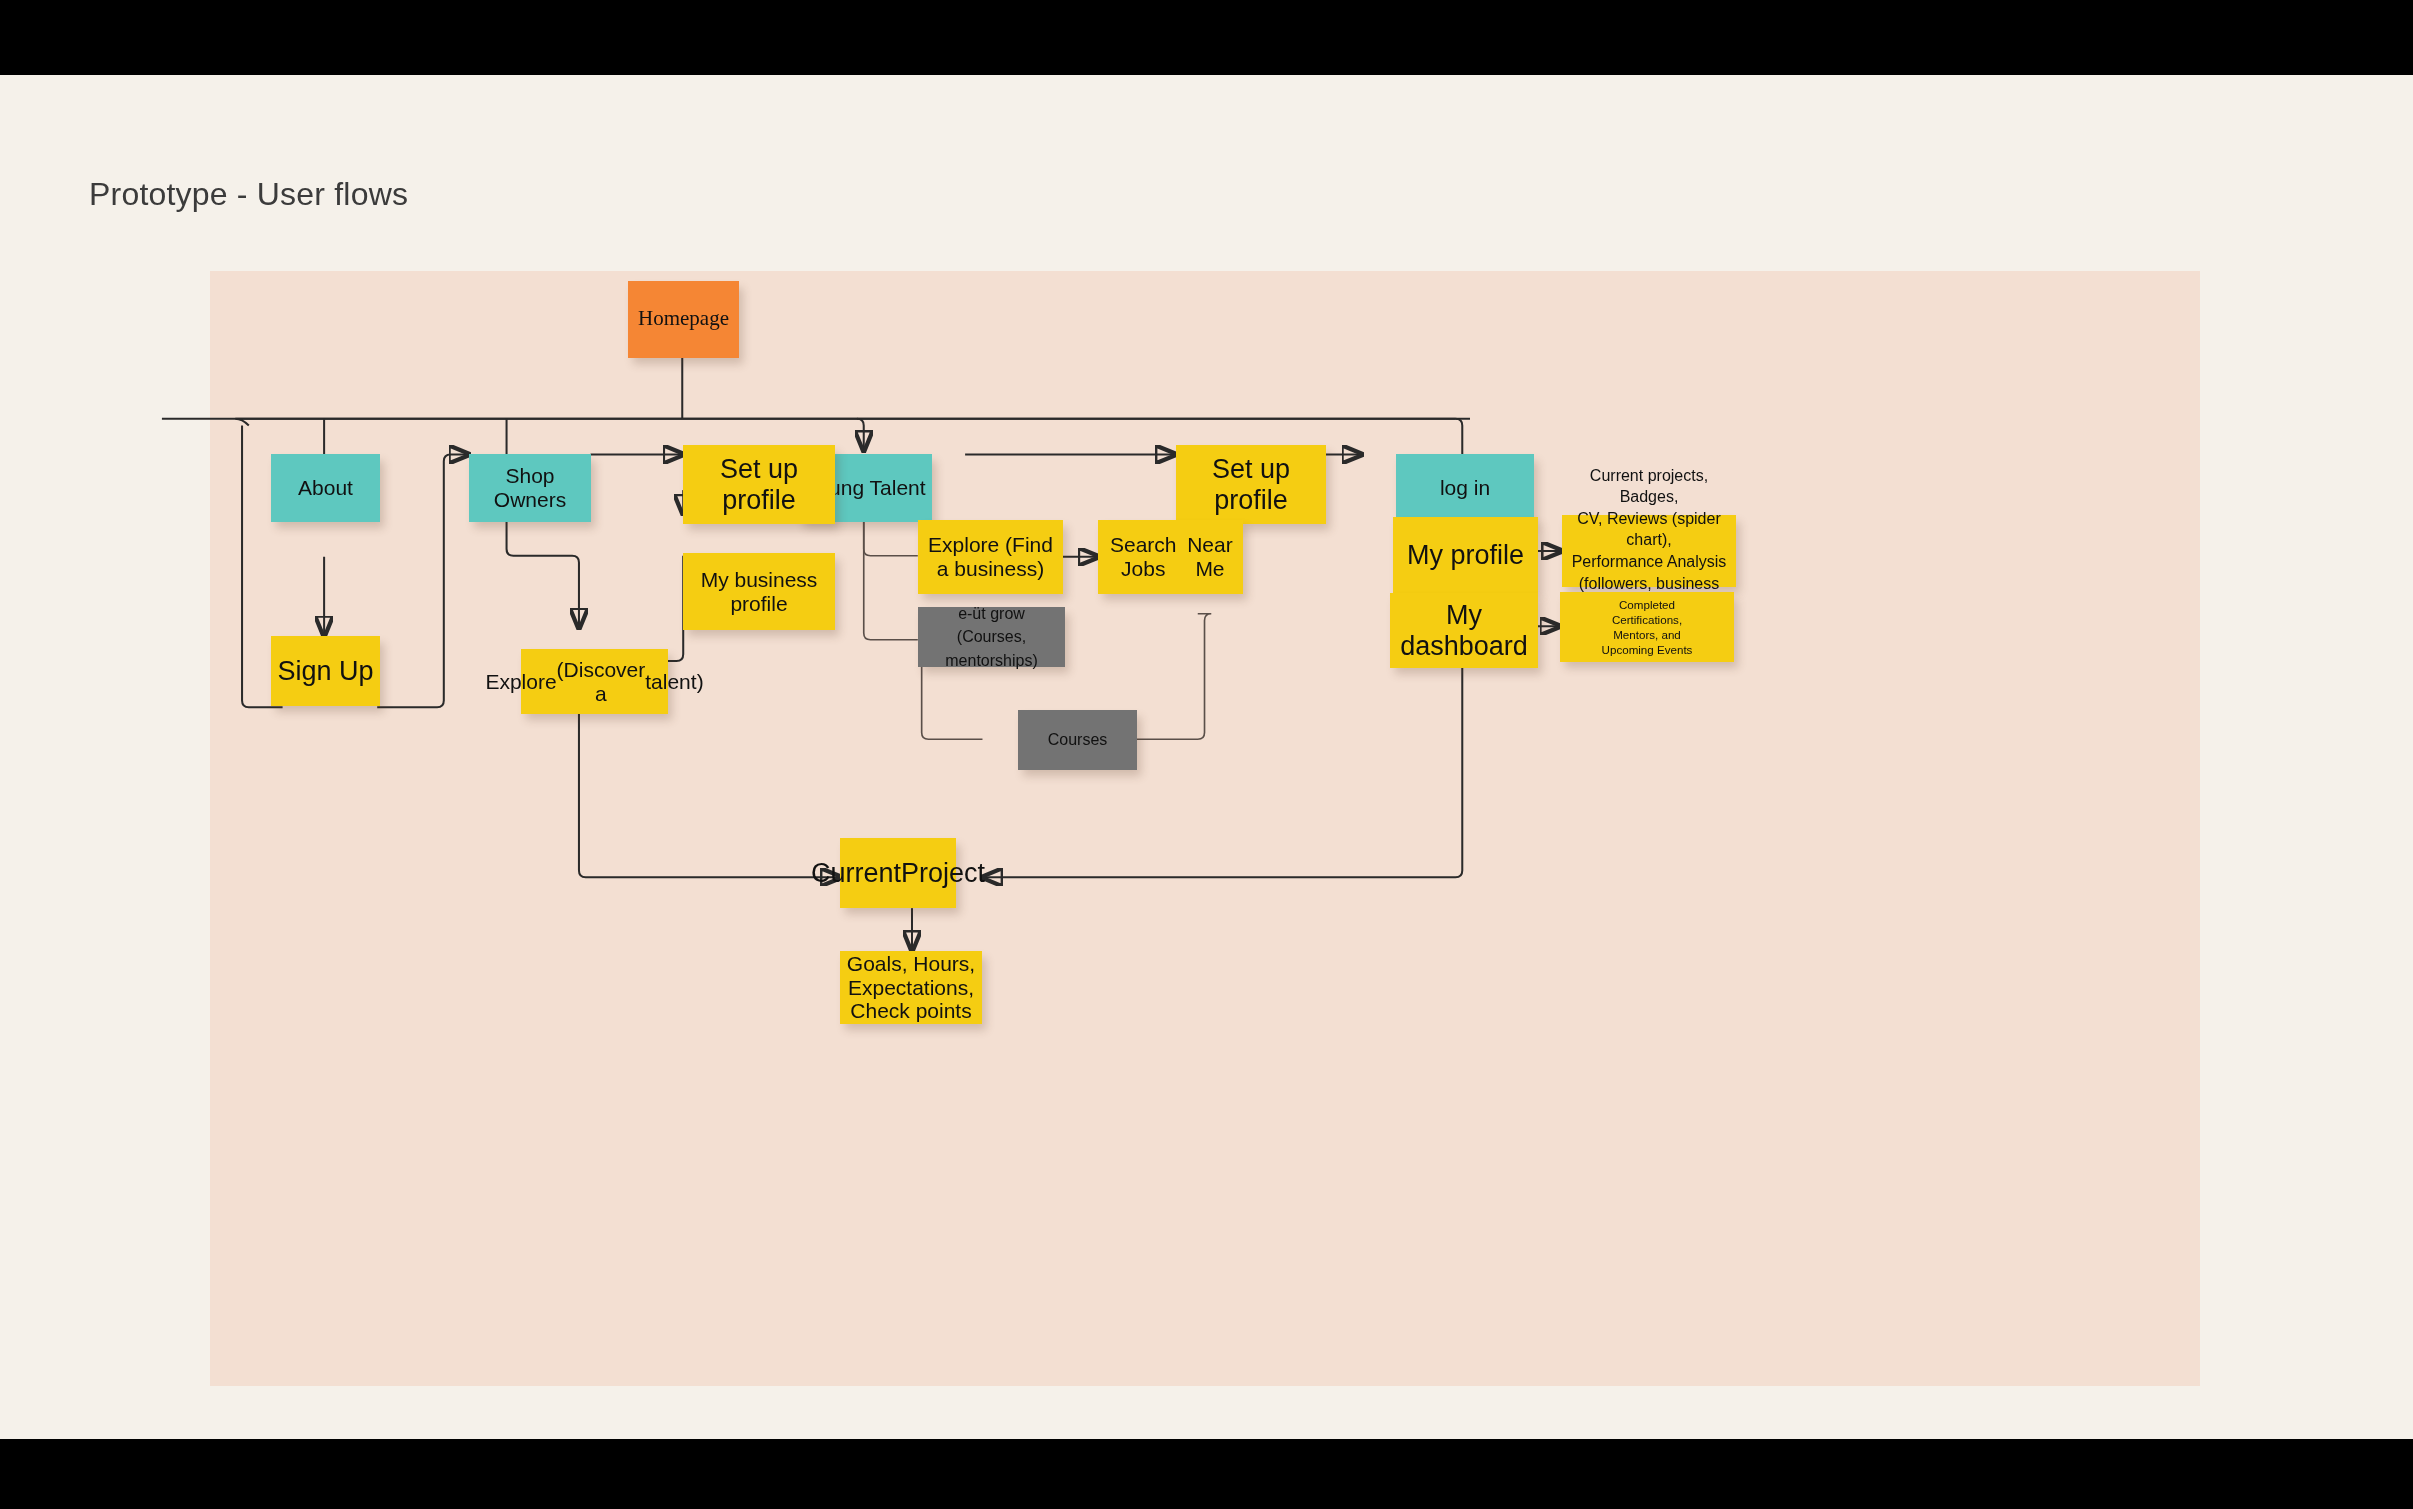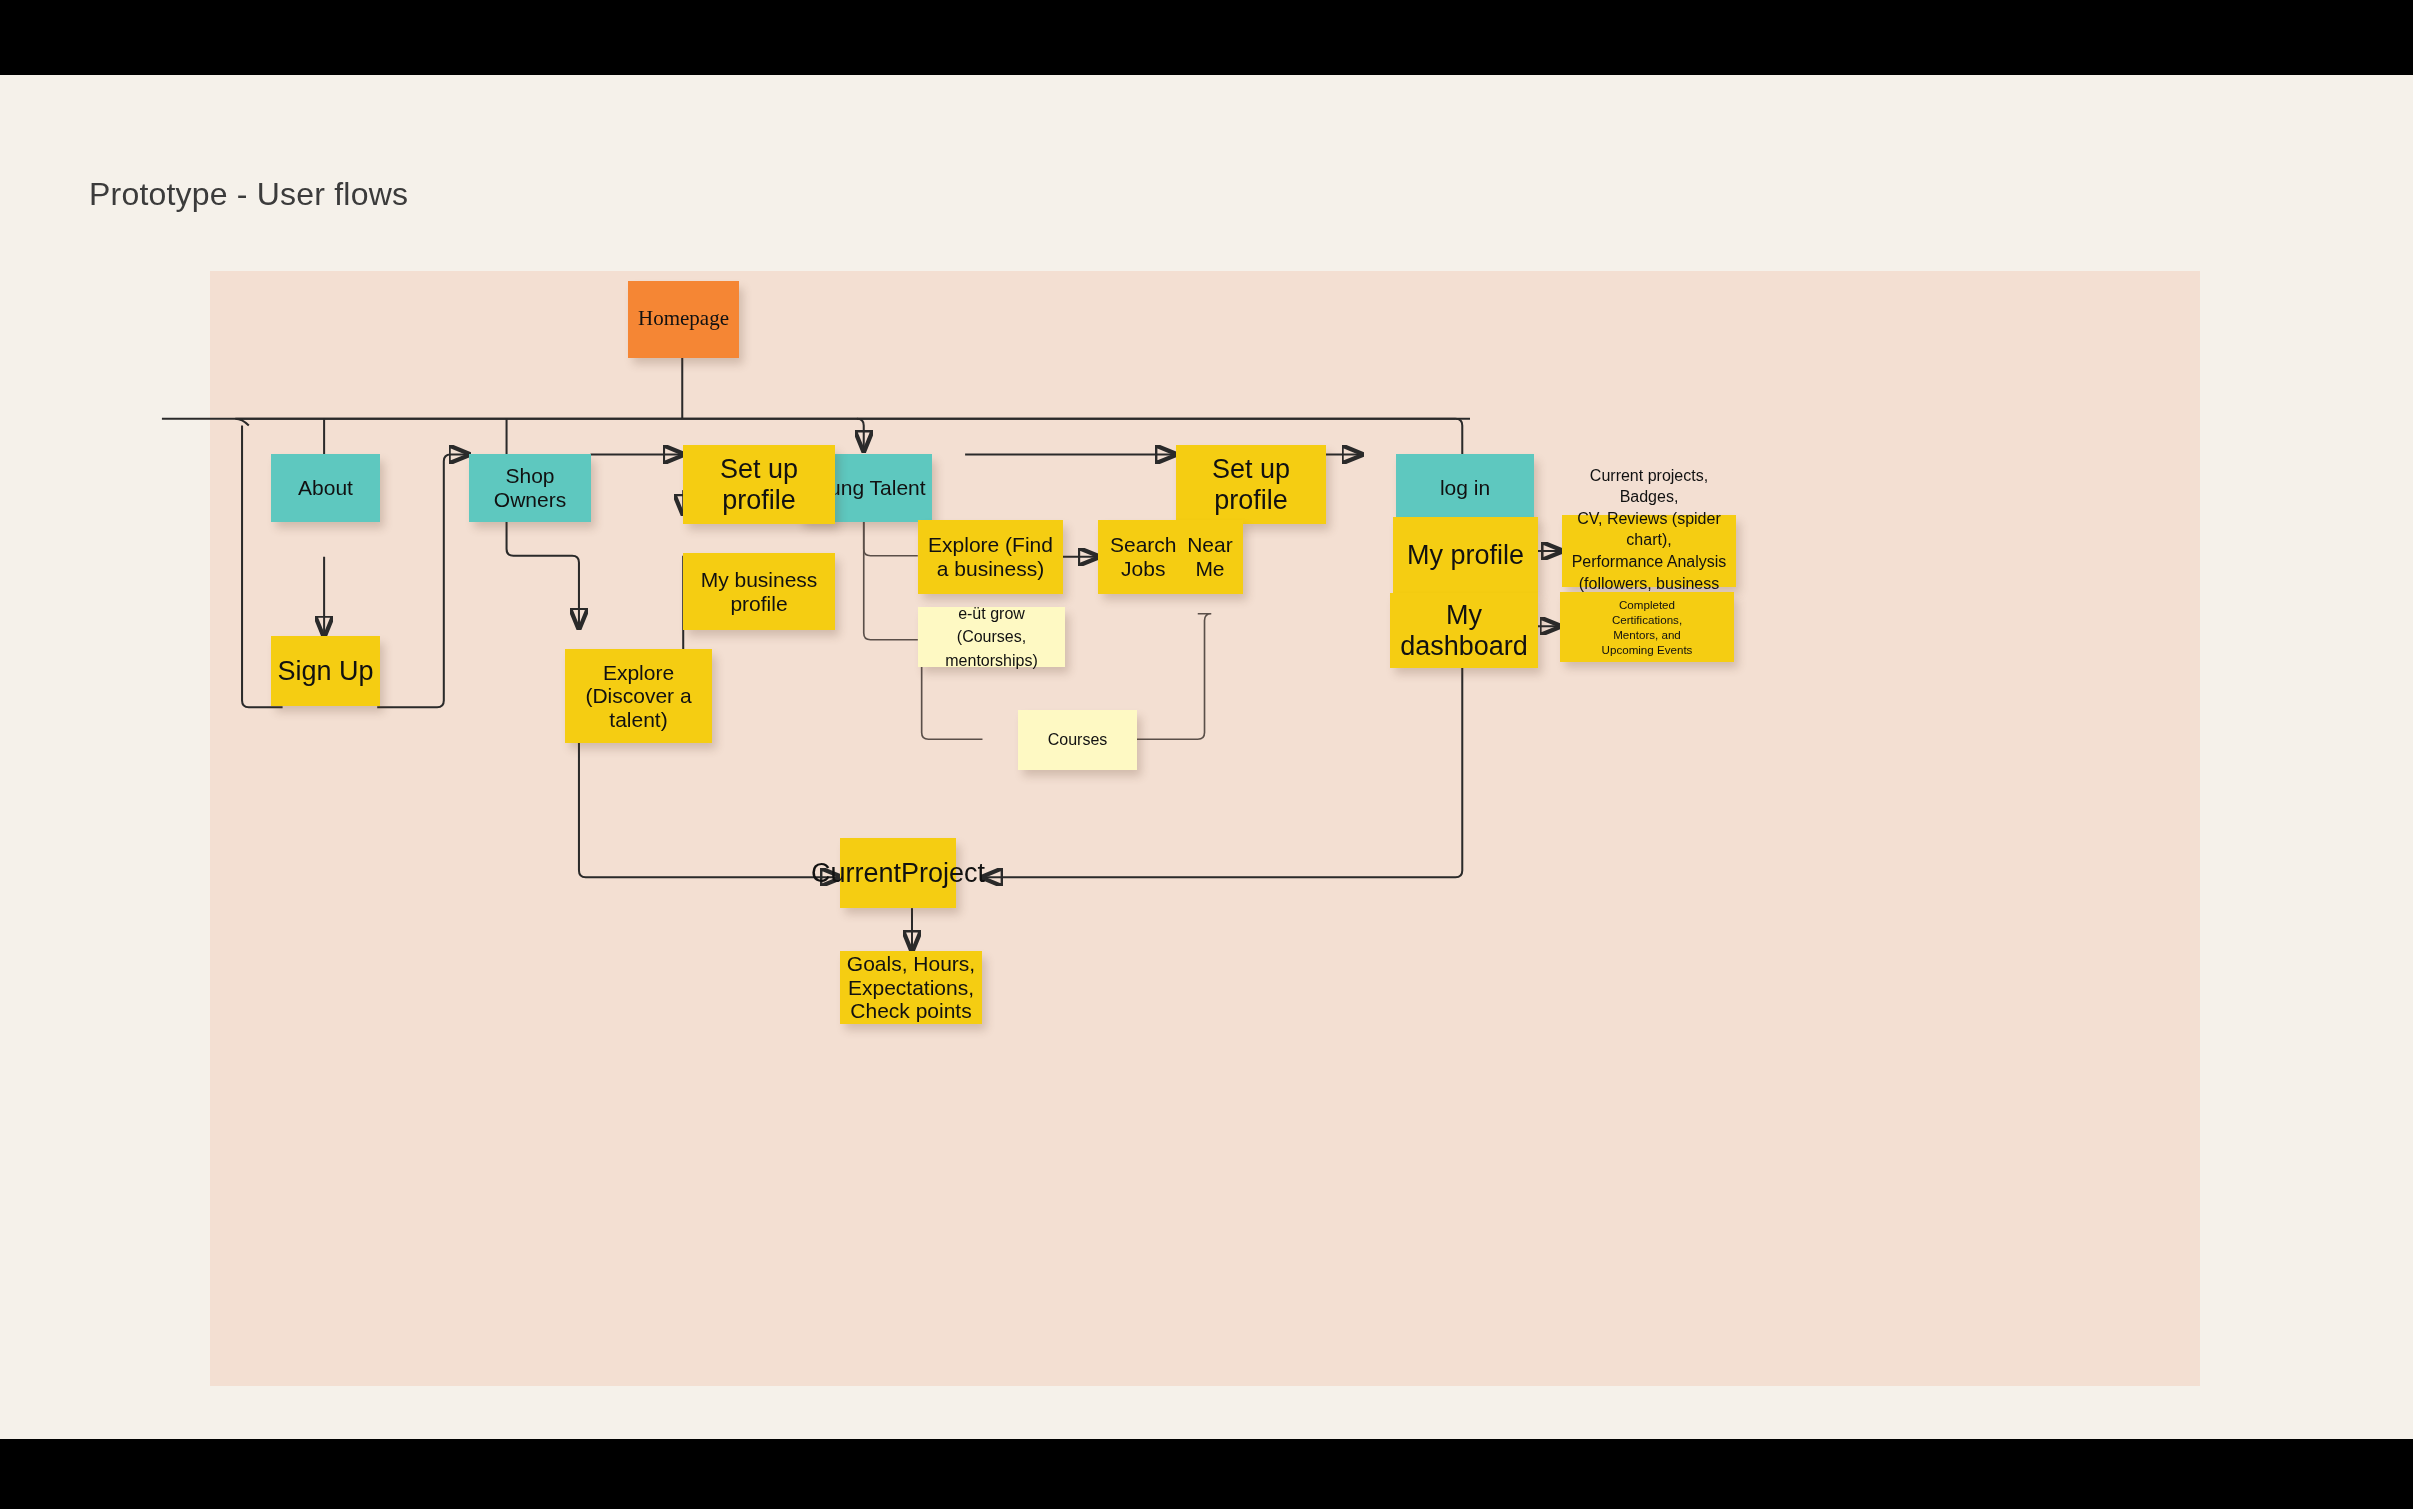--- a/index.html
+++ b/index.html
@@ -43,21 +43,21 @@
     color:#111;
     box-shadow:4.8px 6.8px 8.7px rgba(90,60,40,.22);
     line-height:1.12;
     padding:3.9px 5.8px;
     box-sizing:border-box;
     z-index:3;
   }
   .note.orange{background:#f58634;font-family:Liberation Serif, serif;}
   .note.teal{background:#5ec8bf;}
   .note.yellow{background:#f5cd12;}
-  .note.pink{background:#fef9c3;}
+  .note.pink{background:#737373;}
 
   .fs-lg{font-size:27px;}
   .fs-md{font-size:21px;}
   .fs-sm{font-size:11.6px;}
   .fs-xs{font-size:16px;}
 </style>
 </head>
 <body>
 
 <div class="letterbox top"></div>
@@ -163,21 +163,21 @@
     <div class="note yellow fs-lg" style="left:473px;top:174px;width:152px;height:79px;flex-direction:column;">
       <span>Set up</span>
       <span>profile</span>
     </div>
 
     <div class="note yellow fs-md" style="left:473px;top:282px;width:152px;height:77px;flex-direction:column;">
       <span>My business</span>
       <span>profile</span>
     </div>
 
-    <div class="note yellow fs-md" style="left:311px;top:378px;width:147px;height:94px;flex-direction:column;margin-left:44px;">
+    <div class="note yellow fs-md" style="left:311px;top:378px;width:147px;height:65px;flex-direction:row;">
       <span>Explore</span>
       <span>(Discover a</span>
       <span>talent)</span>
     </div>
 
     <div class="note yellow fs-lg" style="left:966px;top:174px;width:150px;height:79px;flex-direction:column;">
       <span>Set up</span>
       <span>profile</span>
     </div>
 

